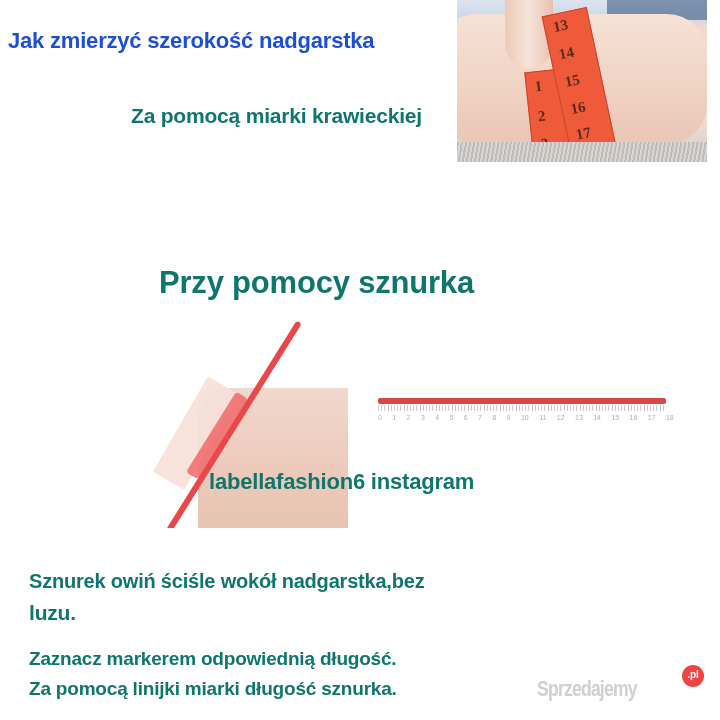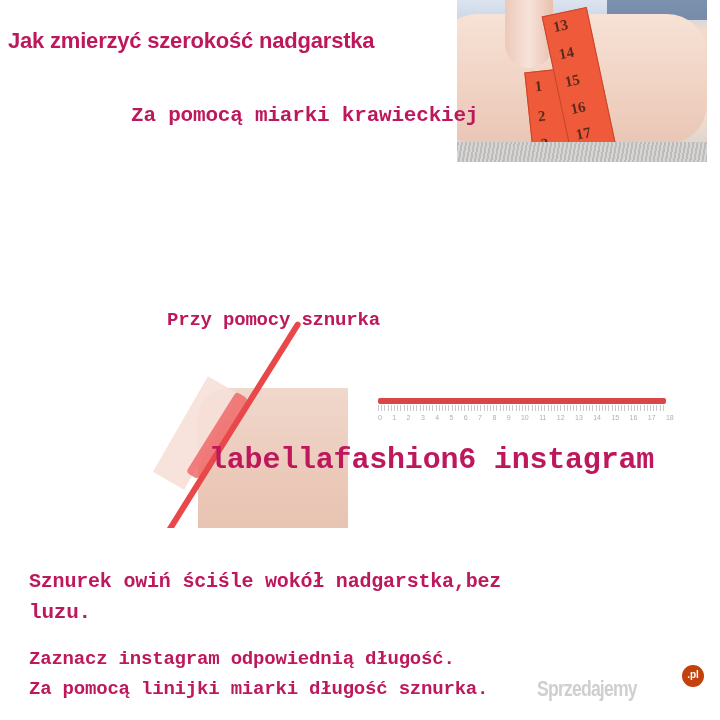--- a/index.html
+++ b/index.html
@@ -1,20 +1,20 @@
 <!DOCTYPE html>
 <html><head>
 <meta charset="utf-8">
 <style>
   html, body { margin:0; padding:0; }
   body { width:720px; height:720px; background:#ffffff; position:relative; overflow:hidden;
          font-family:"Liberation Sans", "DejaVu Sans", sans-serif; }
   .txt { position:absolute; font-weight:bold; white-space:nowrap; letter-spacing:-0.2px; }
-  .red { color:#be185d; }
-  .blue { color:#be185d;font-family:Liberation Mono, monospace; }
+  .red { color:#1d4ed8; }
+  .blue { color:#0f766e; }
 
   
   .photo1 { position:absolute; left:457px; top:0; width:250px; height:162px; overflow:hidden;
             background:linear-gradient(180deg,#dbe4ef 0%,#cfd8e6 10%,#f1d9cb 18%,#f4ddd0 70%,#d9d4cf 92%,#b9b8b6 100%); }
   .photo1 .arm { position:absolute; left:-20px; top:14px; width:270px; height:130px; border-radius:40px;
                  background:linear-gradient(180deg,#f6e2d6,#f0d2c2 60%,#e9c6b6); }
   .photo1 .finger { position:absolute; left:48px; top:-10px; width:48px; height:78px; border-radius:0 0 24px 24px;
                     background:linear-gradient(90deg,#ecc9b9,#f7e3da 50%,#e7c0ae); }
   .photo1 .cloth { position:absolute; right:0; top:0; width:100px; height:20px; background:#2d4f78; opacity:0.55; }
   .photo1 .stripe { position:absolute; left:0; bottom:0; width:100%; height:20px;
@@ -39,21 +39,21 @@
   .ruler .bar { position:absolute; left:0; top:6px; width:288px; height:6px; background:#d84646; border-radius:2px; }
   .ruler .ticks { position:absolute; left:0; top:13px; width:288px; height:6px;
                   background:repeating-linear-gradient(90deg,#c9c9c9 0 1px,transparent 1px 3.2px); }
   .ruler .nums { position:absolute; left:0; top:22px; width:296px; display:flex; justify-content:space-between;
                  font-size:7px; color:#b0b0b0; }
 
   
   .wm { position:absolute; left:537px; top:676px; font-size:22px; color:#cfcfcf; font-weight:bold;
         letter-spacing:-1px; transform:scaleX(0.8); transform-origin:left; }
   .wm-badge { position:absolute; left:682px; top:665px; width:22px; height:22px; border-radius:50%;
-              background:#c2410c; color:#fff; font-size:10px; font-weight:bold; text-align:center; line-height:20px; }
+              background:#ef4444; color:#fff; font-size:10px; font-weight:bold; text-align:center; line-height:20px; }
 </style>
 </head>
 <body>
 
 <div class="txt red" style="left:8px; top:28px; font-size:22px;">Jak zmierzyć szerokość nadgarstka</div>
 
 <div class="photo1">
   <div class="cloth"></div>
   <div class="arm"></div>
   <div class="finger"></div>
@@ -67,21 +67,21 @@
     <span class="n" style="top:32px;">14</span>
     <span class="n" style="top:60px;">15</span>
     <span class="n" style="top:88px;">16</span>
     <span class="n" style="top:114px;">17</span>
   </div>
   <div class="stripe"></div>
 </div>
 
 <div class="txt blue" style="left:131px; top:104px; font-size:21px;">Za pomocą miarki krawieckiej</div>
 
-<div class="txt blue" style="left:167px; top:265px; font-size:19px;margin-top:44px;">Przy pomocy sznurka</div>
+<div class="txt blue" style="left:159px; top:265px; font-size:31px;">Przy pomocy sznurka</div>
 
 <div class="photo2">
   <div class="hand"></div>
   <div class="cuff"></div>
   <div class="string2"></div>
   <div class="string"></div>
 </div>
 
 <div class="ruler">
   <div class="bar"></div>
@@ -102,21 +102,21 @@
     <span>12</span>
     <span>13</span>
     <span>14</span>
     <span>15</span>
     <span>16</span>
     <span>17</span>
     <span>18</span>
   </div>
 </div>
 
-<div class="txt blue" style="left:209px; top:443px; font-size:30px;">labellafashion6 instagram</div>
+<div class="txt blue" style="left:209px; top:469px; font-size:22px;">labellafashion6 instagram</div>
 
 <div class="txt blue" style="left:29px; top:570px; font-size:20px;">Sznurek owiń ściśle wokół nadgarstka,bez</div>
 <div class="txt blue" style="left:29px; top:601px; font-size:21px;">luzu.</div>
-<div class="txt blue" style="left:29px; top:648px; font-size:19px;">Zaznacz  instagram odpowiednią długość.</div>
+<div class="txt blue" style="left:29px; top:648px; font-size:19px;">Zaznacz  markerem odpowiednią długość.</div>
 <div class="txt blue" style="left:29px; top:678px; font-size:19px;">Za pomocą linijki miarki długość sznurka.</div>
 
 <div class="wm">Sprzedajemy</div>
 <div class="wm-badge">.pl</div>
 
 </body></html>

